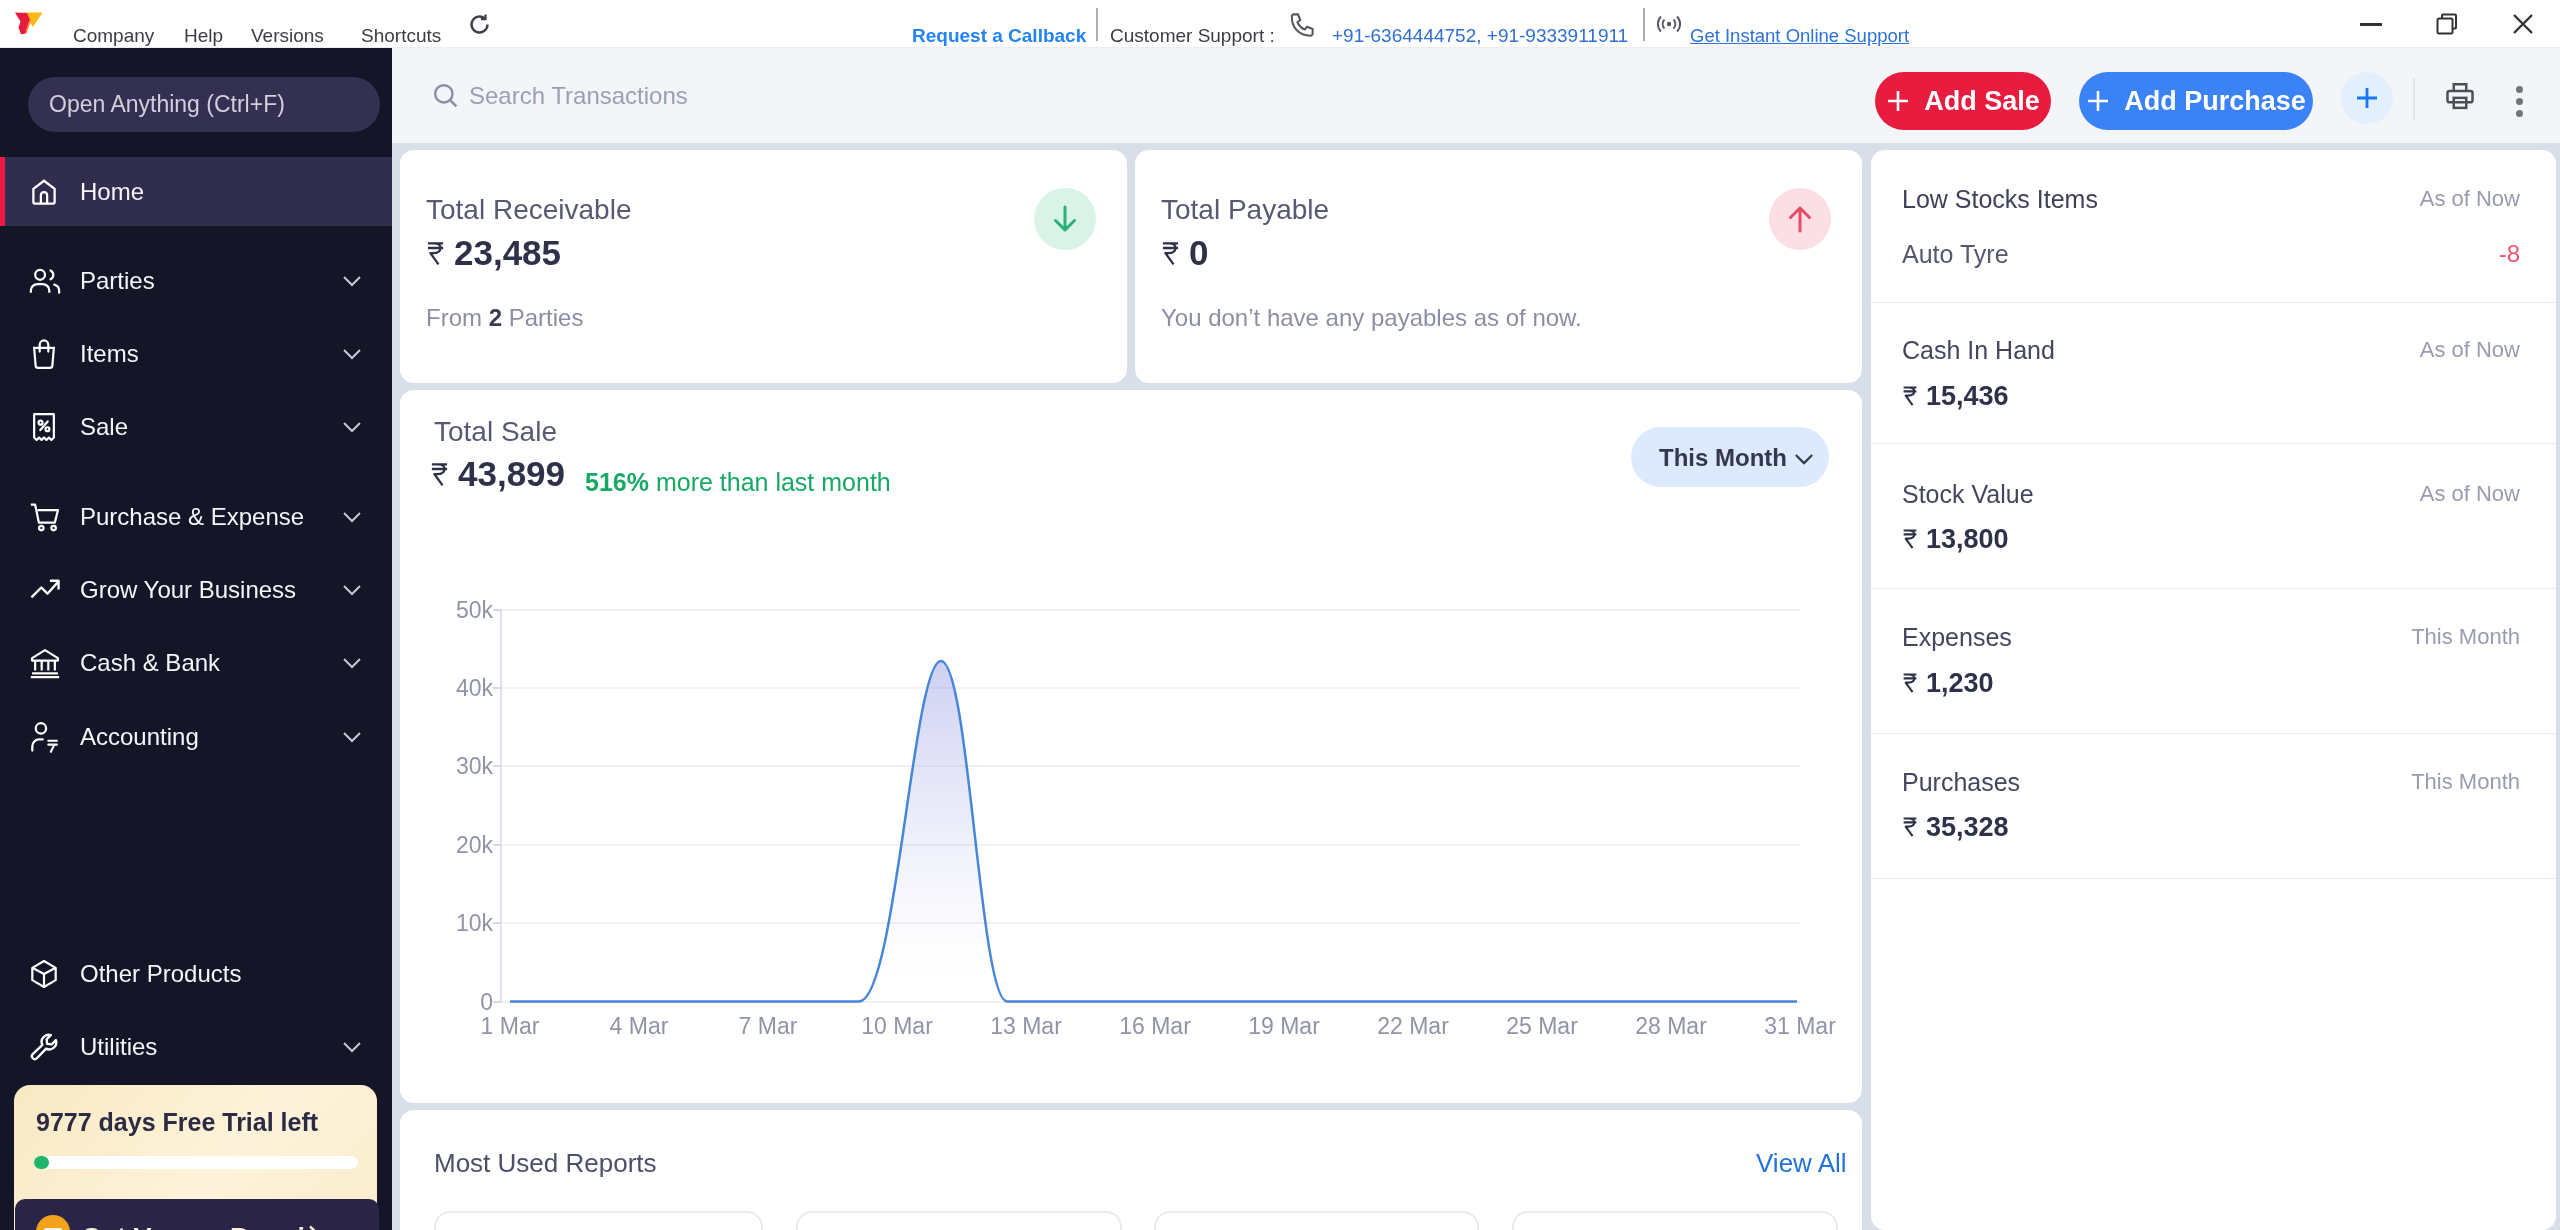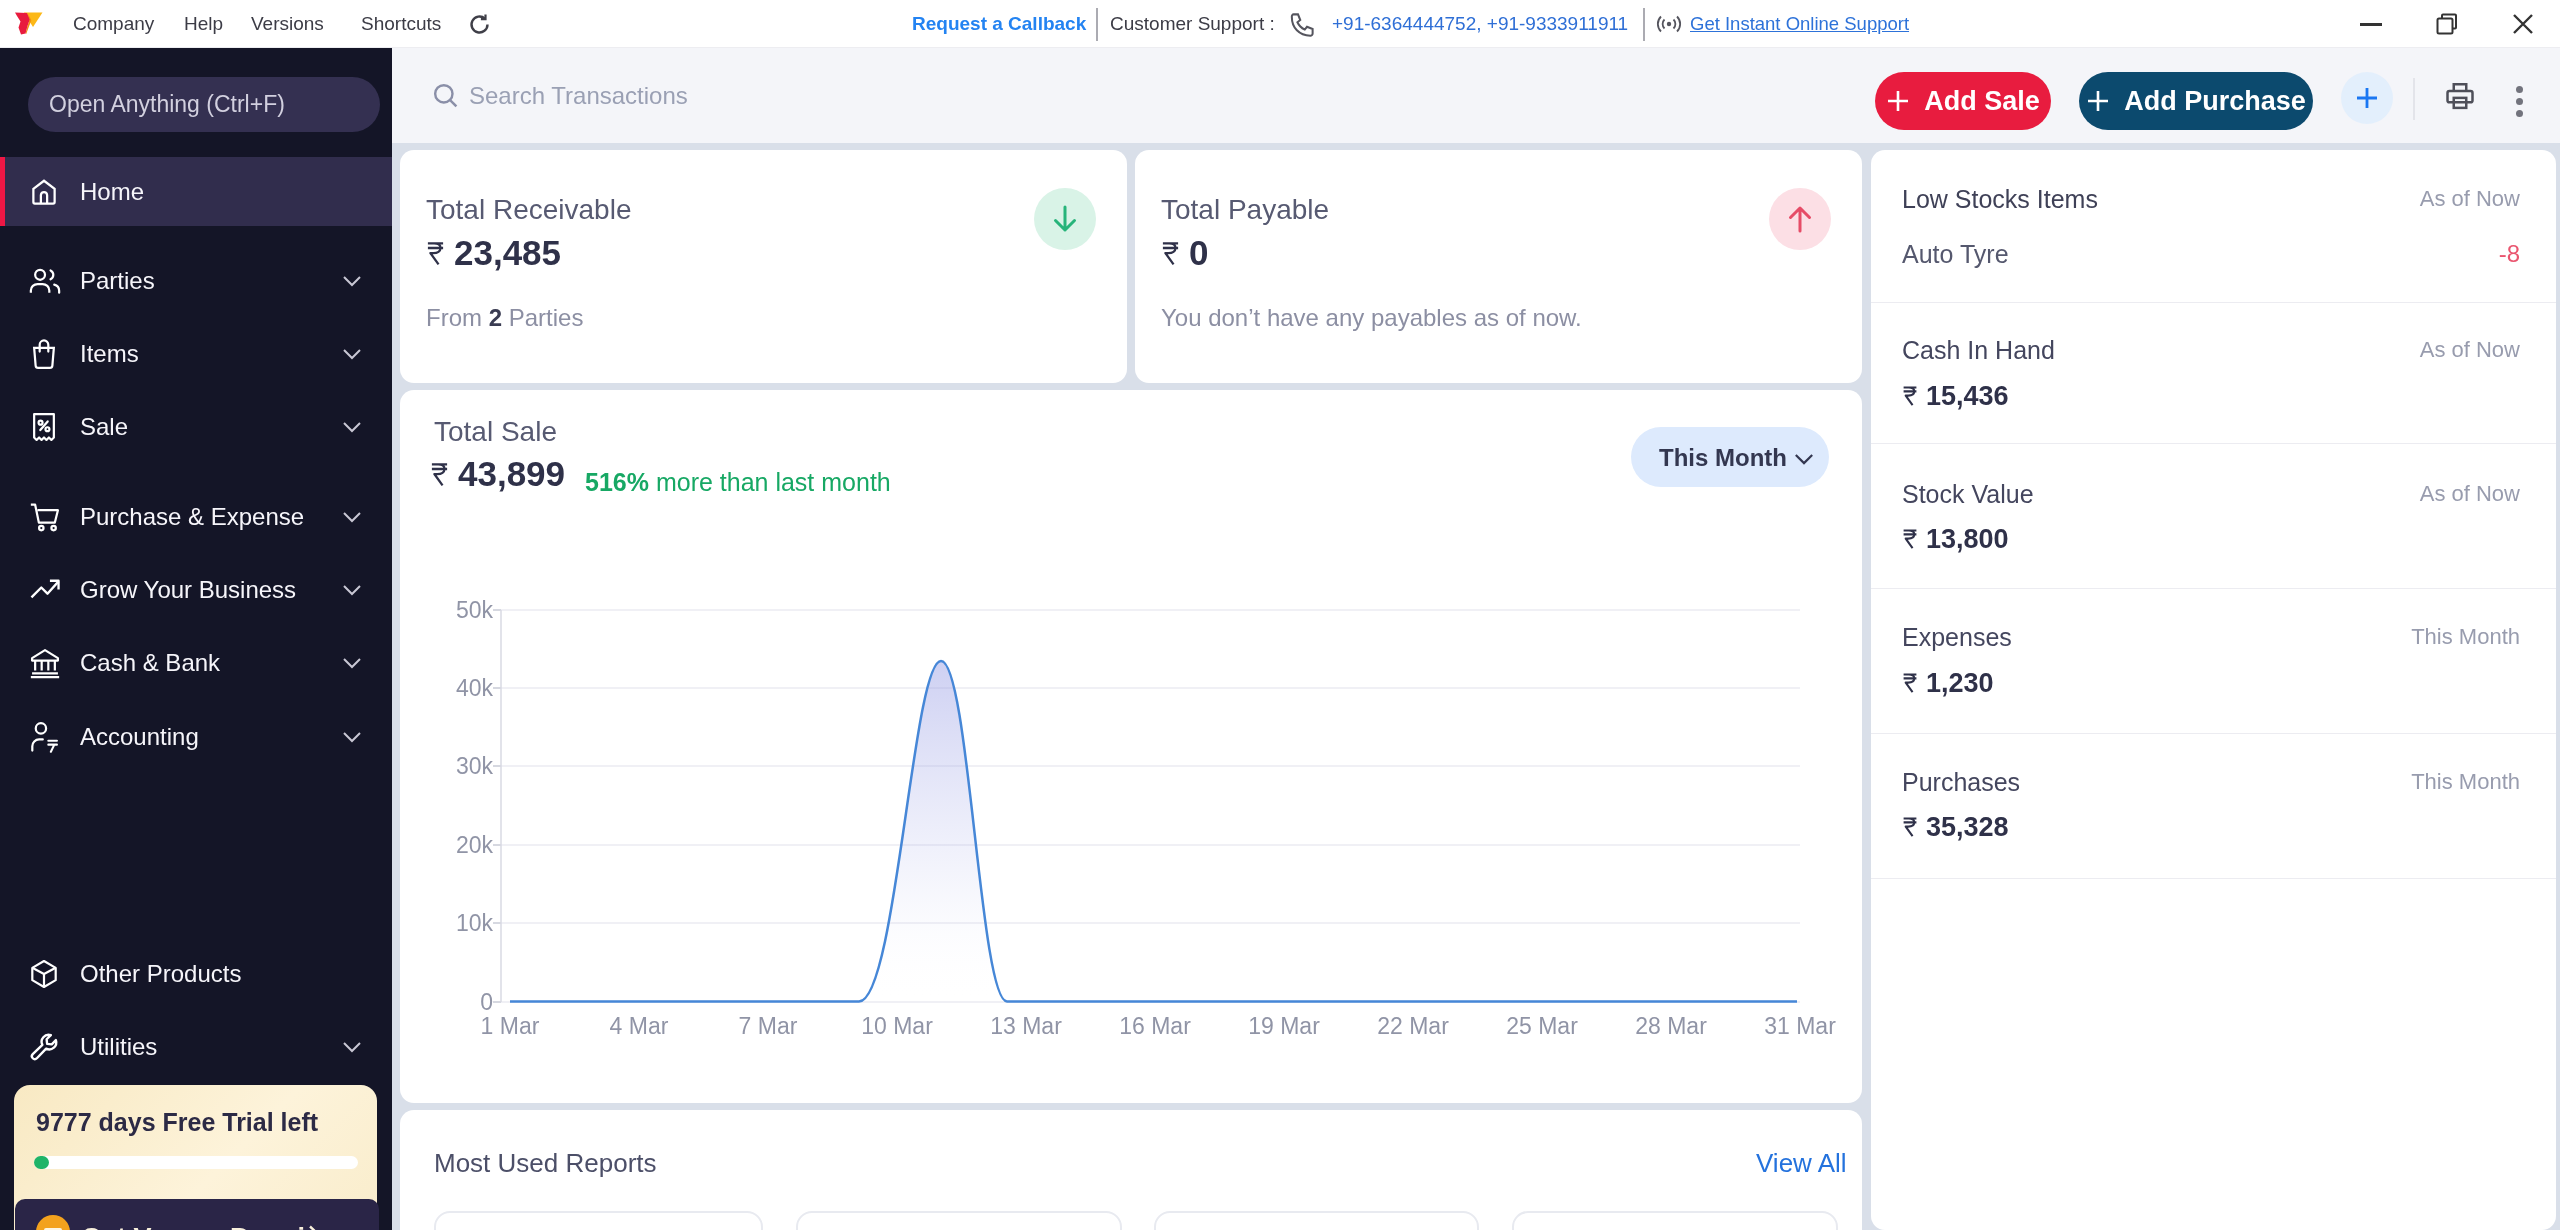--- a/index.html
+++ b/index.html
@@ -1,20 +1,20 @@
 <!DOCTYPE html>
 <html><head><meta charset="utf-8">
 <style>
   * { margin:0; padding:0; box-sizing:border-box; }
   html,body { width:2560px; height:1230px; overflow:hidden; }
   body { font-family:"Liberation Sans", sans-serif; position:relative; background:#d9dfe9; }
   .abs { position:absolute; }
   
   #topbar { position:absolute; left:0; top:0; width:2560px; height:48px; background:#fff; border-bottom:1px solid #ededf1; z-index:5; }
-  #topbar .mi { position:absolute; top:0; height:36px; line-height:48px; font-size:19px; color:#3c3c46; }
+  #topbar .mi { position:absolute; top:12px; height:36px; line-height:48px; font-size:19px; color:#3c3c46; }
   
   #sidebar { position:absolute; left:0; top:48px; width:392px; height:1182px; background:#141527; z-index:4; }
   #openpill { position:absolute; left:28px; top:29px; width:352px; height:55px; border-radius:28px; background:#343051; color:#d2d0df; font-size:23px; line-height:55px; padding-left:21px; }
   .srow { position:absolute; left:0; width:392px; height:74px; }
   .srow .lbl { position:absolute; left:80px; top:50%; transform:translateY(-50%); font-size:24px; color:#f6f5fa; }
   .srow svg.ic { position:absolute; left:29px; top:50%; transform:translateY(-50%); }
   .srow svg.chev { position:absolute; left:342px; top:50%; transform:translateY(-50%); }
   #homerow { background:#312d4d; }
   #homerow::before { content:""; position:absolute; left:0; top:0; width:5px; height:100%; background:#ee1745; }
   
@@ -193,21 +193,21 @@
   <svg class="abs" style="left:41px;top:35px" width="26" height="26" viewBox="0 0 30 30" fill="none" stroke="#8a8fa8" stroke-width="2.8">
     <circle cx="12.5" cy="12.5" r="10"></circle>
       <path d="M20 20l7 7"></path>
   </svg>
   <div class="abs" style="left:77px;top:34px;font-size:24px;color:#9aa0b4">Search Transactions</div>
   <div class="btn" style="left:1483px;width:176px;background:#e81c3f">
     <svg width="24" height="24" viewBox="0 0 24 24" fill="none" stroke="#fff" stroke-width="2.6" style="margin-right:14px">
         <path d="M12 2v20M2 12h20"></path>
       </svg>Add Sale
   </div>
-  <div class="btn" style="left:1687px;width:234px;background:#0c4a6e">
+  <div class="btn" style="left:1687px;width:234px;background:#3b82f6">
     <svg width="24" height="24" viewBox="0 0 24 24" fill="none" stroke="#fff" stroke-width="2.6" style="margin-right:14px">
         <path d="M12 2v20M2 12h20"></path>
       </svg>Add Purchase
   </div>
   <div class="abs" style="left:1949px;top:24px;width:52px;height:52px;border-radius:50%;background:#e3effc">
     <svg class="abs" style="left:14px;top:14px" width="24" height="24" viewBox="0 0 24 24" fill="none" stroke="#1a77f2" stroke-width="2.8">
         <path d="M12 2v20M2 12h20"></path>
       </svg>
   </div>
   <div class="abs" style="left:2021px;top:30px;width:2px;height:42px;background:#e3e4ea"></div>

